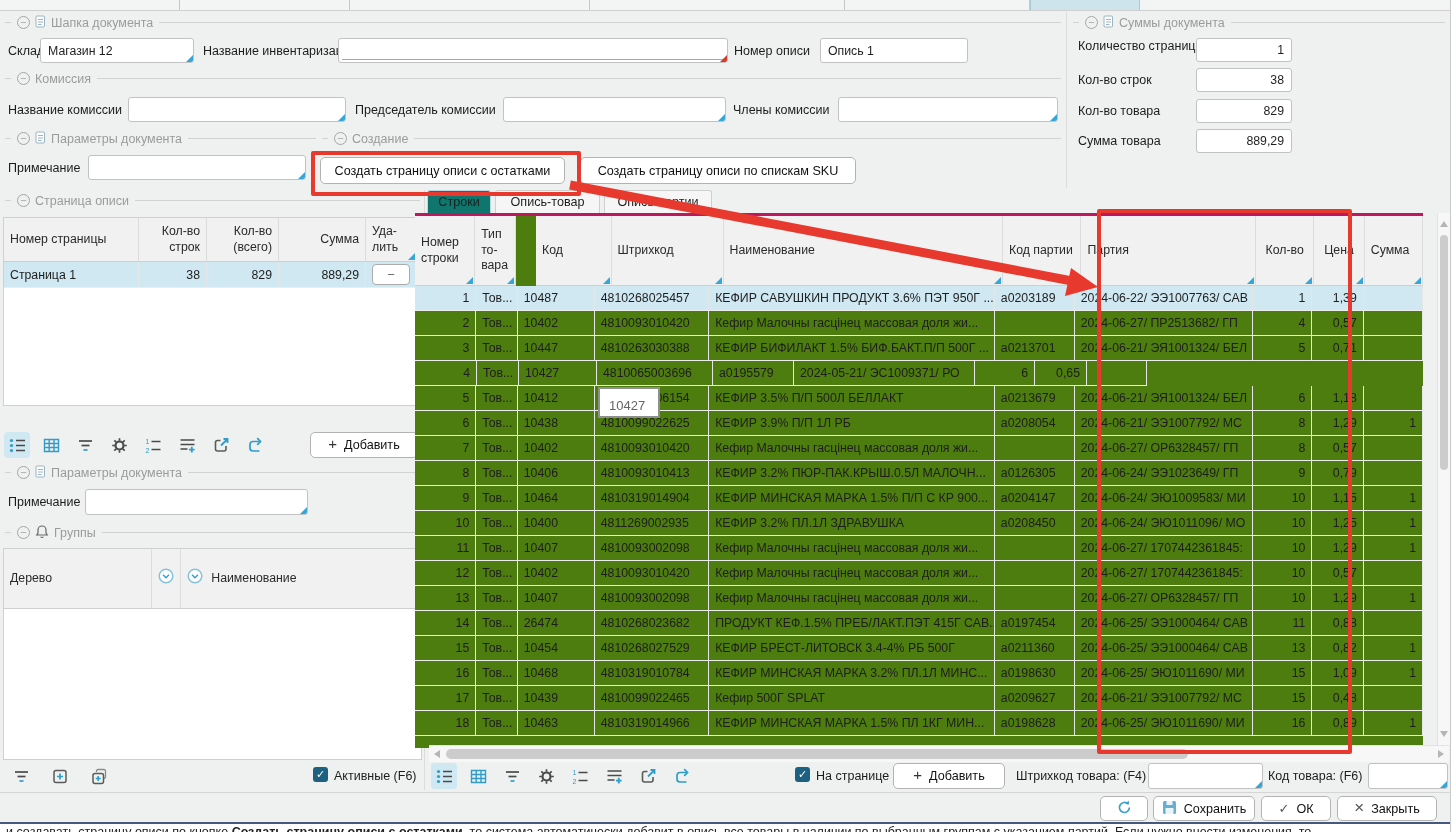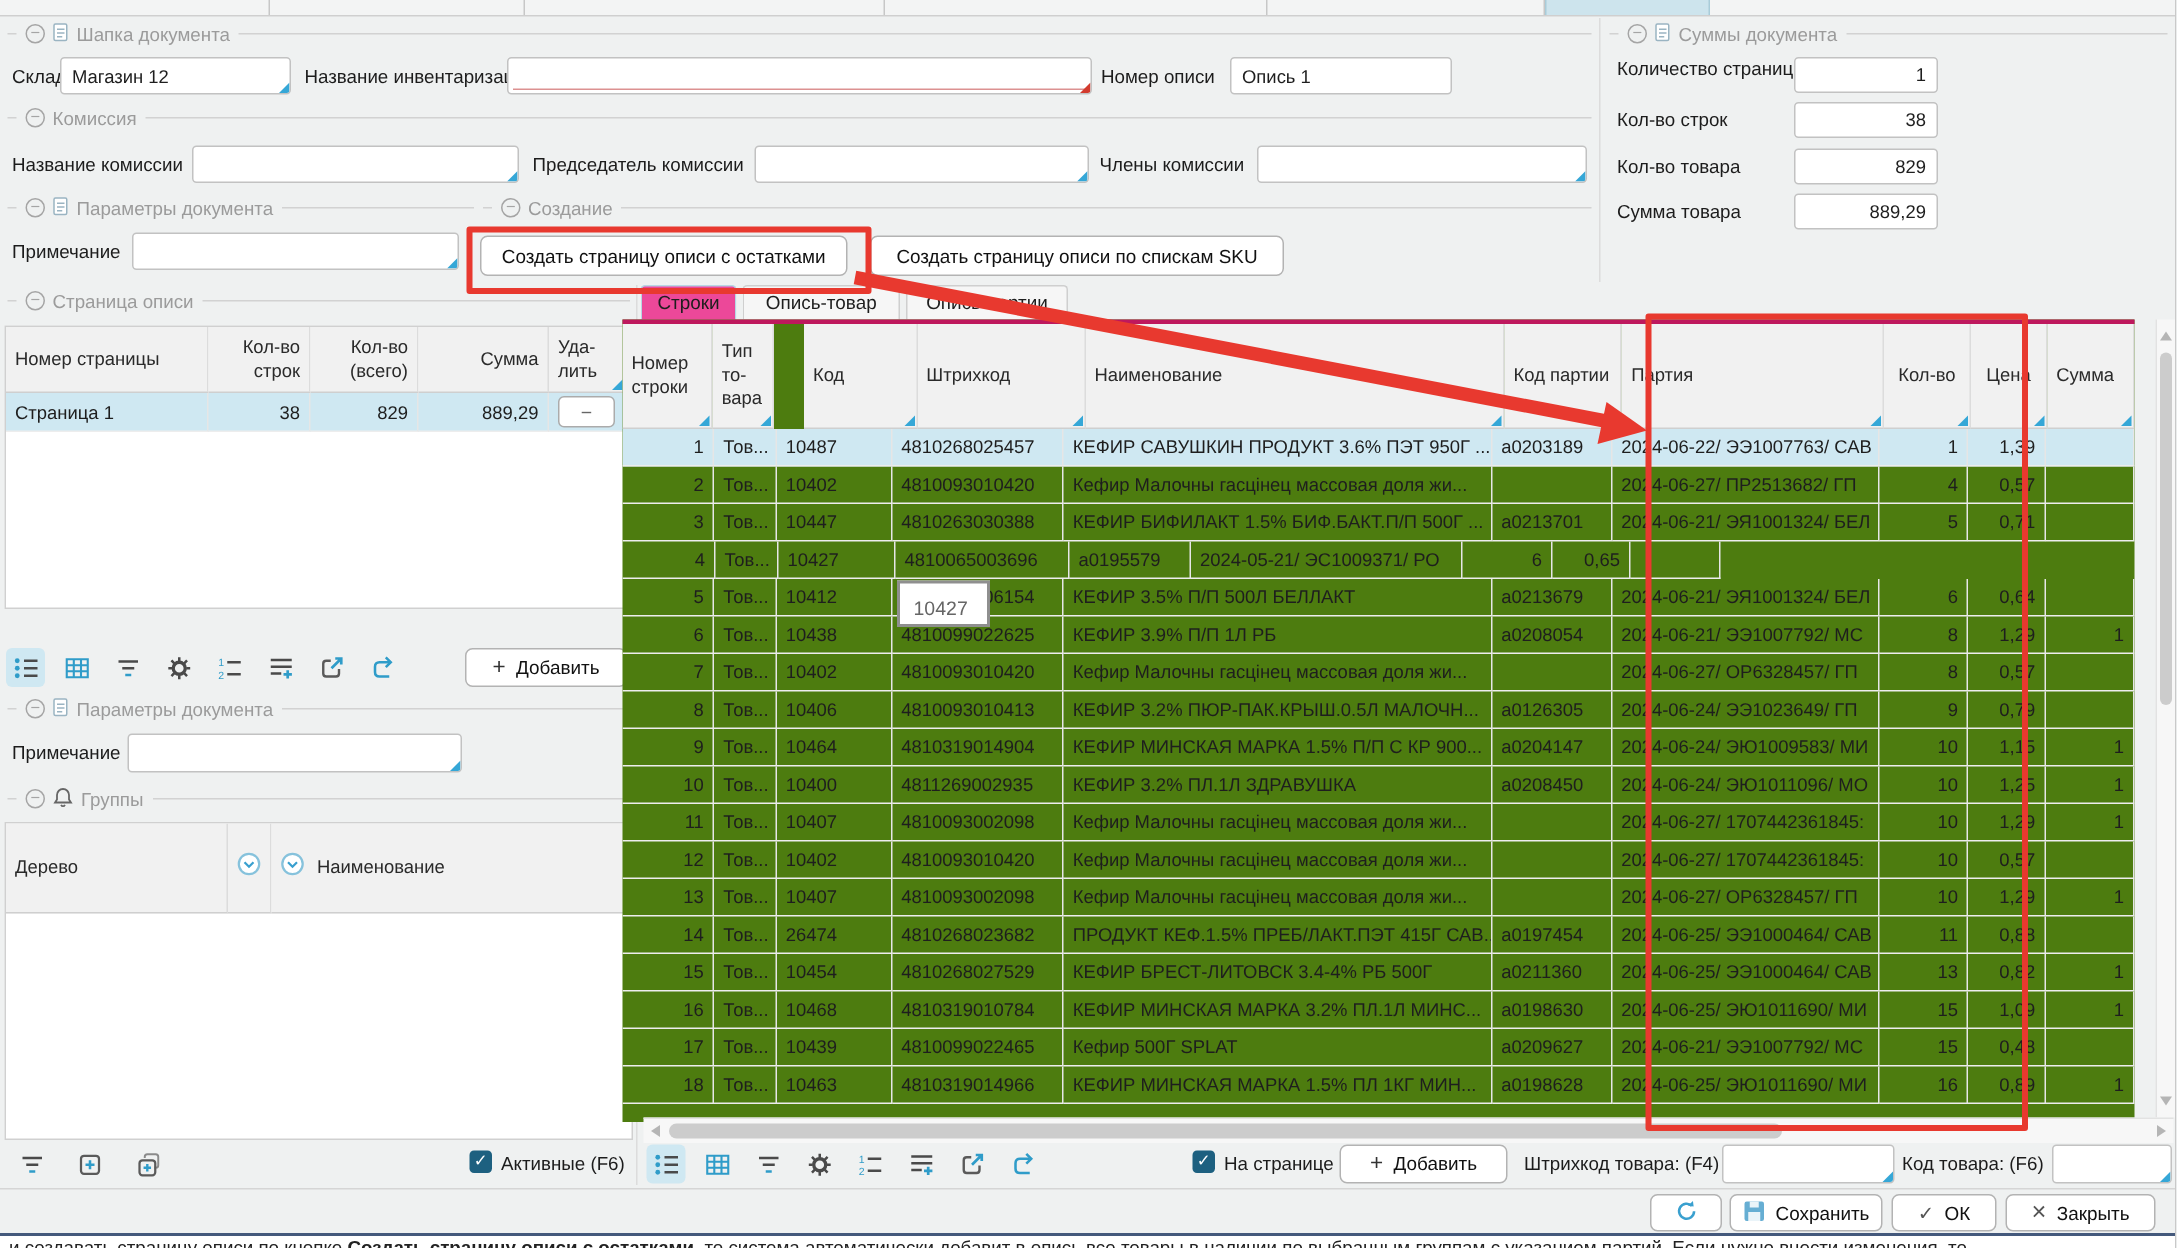--- a/index.html
+++ b/index.html
@@ -33,21 +33,21 @@
        display:flex;align-items:center;justify-content:center;gap:7px;font-size:12.6px;color:#111;
        box-sizing:border-box;cursor:default;white-space:nowrap}
   .plus-icon::before{content:"+";font-size:15px;color:#333;line-height:10px}
   .minus-btn{background:#fff;border:1px solid #ababab;border-radius:4px;color:#666;
        display:flex;align-items:center;justify-content:center;font-size:13px}
   .check-icon::before{content:"✓";color:#555;font-size:13px}
   .x-icon::before{content:"×";color:#555;font-size:17px;line-height:12px}
   
   .tab{position:absolute;top:190px;height:23px;background:#f6f6f6;border:1px solid #cfcfcf;border-bottom:none;
        border-radius:3px 3px 0 0;display:flex;align-items:center;justify-content:center;font-size:12.6px;box-sizing:border-box}
-  .tab.active{background:#ec4899;border-color:#b6d7e4}
+  .tab.active{background:#0f766e;border-color:#b6d7e4}
   
   .tbl{position:absolute;background:#fff;border:1px solid #d0d0d0;box-sizing:border-box;overflow:hidden}
   .thead{display:flex}
   .hc{box-sizing:border-box;border-right:1px solid #dcdcdc;border-bottom:1px solid #cfcfcf;background:#f1f1f1;
       display:flex;align-items:center;padding:2px 6px;position:relative;color:#2a2a2a;line-height:1.25}
   .hc.sort::after{content:"";position:absolute;right:1px;bottom:1px;width:0;height:0;
       border-left:7px solid transparent;border-bottom:7px solid #35a7d7}
   .hc.ar{justify-content:flex-end;text-align:right}
   .hc.ac{justify-content:center;text-align:center}
   .tr{display:flex;box-sizing:border-box}
@@ -397,21 +397,21 @@
         </div>
         <div class="tr" style="height: 25px;">
           <div class="td r" style="width: 62px;">5</div>
           <div class="td" style="width: 42px;">Тов...</div>
           <div class="td" style="width: 78px;">10412</div>
           <div class="td" style="width: 116px;">4810263006154</div>
           <div class="td" style="width: 290px;">КЕФИР 3.5% П/П 500Л БЕЛЛАКТ</div>
           <div class="td" style="width: 81px;">a0213679</div>
           <div class="td" style="width: 181px;">2024-06-21/ ЭЯ1001324/ БЕЛ</div>
           <div class="td r" style="width: 60px;">6</div>
-          <div class="td r" style="width: 52px;">0,64</div>
+          <div class="td r" style="width: 52px;">1,18</div>
           <div class="td r" style="width: 60px;"></div>
         </div>
         <div class="tr" style="height: 25px;">
           <div class="td r" style="width: 62px;">6</div>
           <div class="td" style="width: 42px;">Тов...</div>
           <div class="td" style="width: 78px;">10438</div>
           <div class="td" style="width: 116px;">4810099022625</div>
           <div class="td" style="width: 290px;">КЕФИР 3.9% П/П 1Л РБ</div>
           <div class="td" style="width: 81px;">a0208054</div>
           <div class="td" style="width: 181px;">2024-06-21/ ЭЭ1007792/ МС</div>

